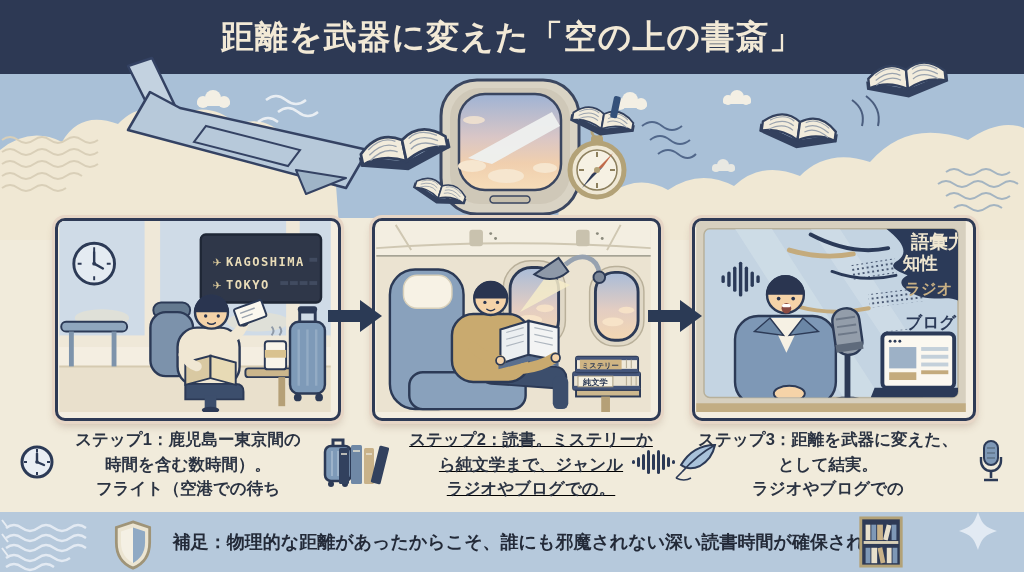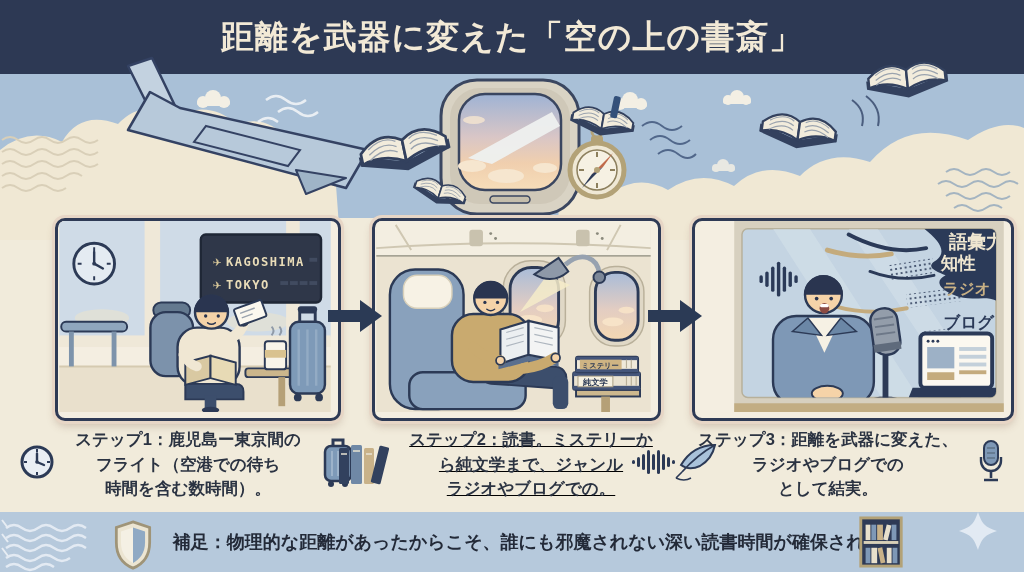--- a/index.html
+++ b/index.html
@@ -12,21 +12,21 @@
   .band-footer{top:512px;height:60px;background:#b6c9dc;z-index:2;}
   .title{position:absolute;left:0;right:0;top:0;height:81px;line-height:74px;text-align:center;
          color:#f2e9d6;font-size:33px;font-weight:800;letter-spacing:1px;z-index:2;}
   .sky-art{position:absolute;left:0;top:0;width:1024px;height:240px;z-index:3;pointer-events:none;}
   .panel{position:absolute;top:218px;height:197px;border:3px solid #2e3a55;border-radius:10px;
          overflow:hidden;z-index:4;background:#f4eee1;
          box-shadow:0 0 0 3px #e7d6c6,0 5px 9px rgba(120,80,60,.28);}
   .panel svg{display:block;}
   .p1{left:55px;width:280px;}
   .p2{left:372px;width:283px;}
-  .p3{left:692px;width:278px;padding-left:38px;}
+  .p3{left:692px;width:278px;}
   .arrow{position:absolute;top:298px;width:56px;height:36px;z-index:5;}
   .a1{left:328px;} .a2{left:648px;}
   .caption{position:absolute;top:420px;height:88px;display:flex;align-items:center;
            justify-content:center;gap:20px;z-index:5;}
   .c1{left:26px;width:322px;} .c2{left:368px;width:320px;text-decoration:underline;} .c3{left:678px;width:334px;}
   .cap-text{color:#2b3342;font-size:16.5px;font-weight:700;line-height:1.5;text-align:center;white-space:nowrap;}
   .cap-icon{flex:0 0 auto;}
   .footer-note{position:absolute;left:150px;right:100px;top:512px;height:60px;z-index:3;
                display:flex;align-items:center;justify-content:center;
                color:#232a38;font-size:18px;font-weight:700;white-space:nowrap;}
@@ -393,22 +393,22 @@
     <span class="cap-icon">
       <svg width="36" height="36" viewBox="0 0 36 36">
           <circle cx="18" cy="18" r="15" fill="#e9eef4" stroke="#2c3a56" stroke-width="3"></circle>
           <path d="M18,5 v3 M18,28 v3 M5,18 h3 M28,18 h3" stroke="#2c3a56" stroke-width="2"></path>
           <path d="M18,18 V9.5 M18,18 L25,21" stroke="#2c3a56" stroke-width="2.4" stroke-linecap="round"></path>
           <circle cx="18" cy="18" r="1.8" fill="#2c3a56"></circle>
         </svg>
     </span>
     <div class="cap-text">
       <div>ステップ1：鹿児島ー東京間の</div>
+      <div>時間を含む数時間）。</div>
       <div>フライト（空港での待ち</div>
-      <div>時間を含む数時間）。</div>
     </div>
     <span class="cap-icon">
       <svg width="34" height="52" viewBox="0 0 34 52">
           <path d="M12,10 v-6 h10 v6" fill="none" stroke="#2c3a56" stroke-width="3"></path>
           <rect x="4" y="10" width="26" height="35" rx="6" fill="#7e9ab8" stroke="#2c3a56" stroke-width="2.5"></rect>
           <path d="M11,15 v25 M17,15 v25 M23,15 v25" stroke="#9db3ca" stroke-width="2"></path>
           <circle cx="10" cy="48" r="3" fill="#2c3a56"></circle>
           <circle cx="24" cy="48" r="3" fill="#2c3a56"></circle>
         </svg>
     </span>
@@ -449,22 +449,22 @@
             <rect x="22" y="7" width="3" height="16" rx="1.5"></rect>
             <rect x="27" y="3" width="3" height="24" rx="1.5"></rect>
             <rect x="32" y="7" width="3" height="16" rx="1.5"></rect>
             <rect x="37" y="10" width="3" height="10" rx="1.5"></rect>
             <rect x="42" y="13" width="3" height="4" rx="1.5"></rect>
           </g>
         </svg>
     </span>
     <div class="cap-text">
       <div>ステップ3：距離を武器に変えた、</div>
+      <div>として結実。</div>
       <div>ラジオやブログでの</div>
-      <div>として結実。</div>
     </div>
     <span class="cap-icon">
       <svg width="26" height="46" viewBox="0 0 26 46">
           <rect x="6" y="2" width="14" height="24" rx="7" fill="#7e98b6" stroke="#2c3a56" stroke-width="2"></rect>
           <path d="M9,9 h8 M9,14 h8 M9,19 h8" stroke="#5d7186" stroke-width="1.5"></path>
           <path d="M3,18 v4 a10,10 0 0 0 20,0 v-4" fill="none" stroke="#2c3a56" stroke-width="2.4"></path>
           <path d="M13,32 v7 M6,41 h14" stroke="#2c3a56" stroke-width="2.6"></path>
         </svg>
     </span>
     <span class="cap-icon">

